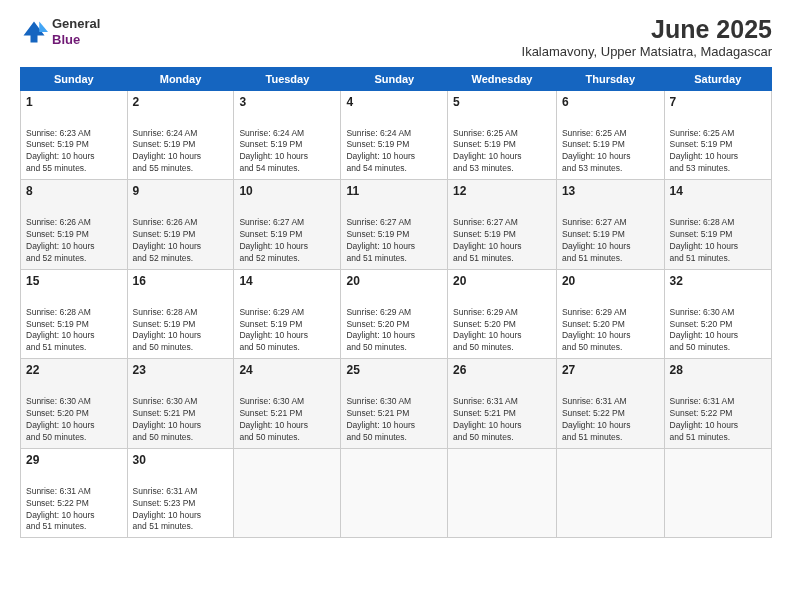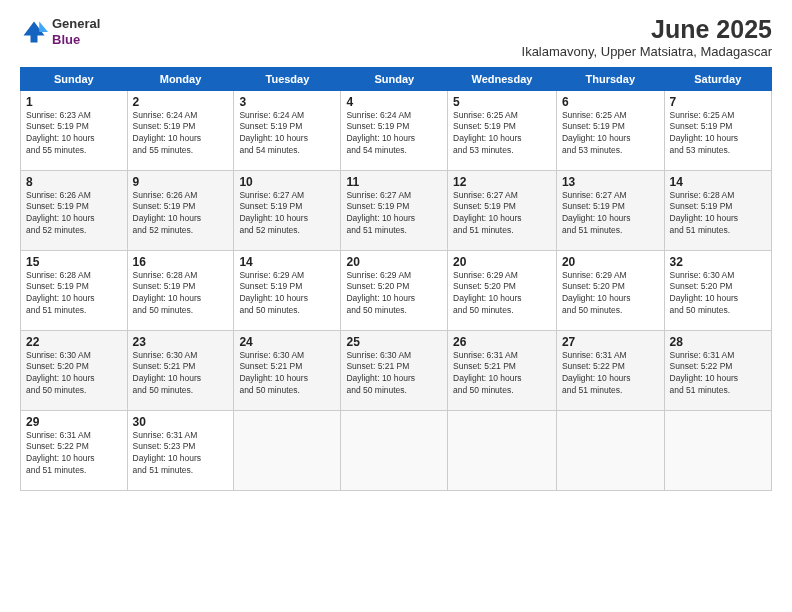--- a/index.html
+++ b/index.html
@@ -82,20 +82,21 @@
       font-size: 12px;
       font-weight: bold;
       color: #222;
       display: block;
       margin-bottom: 1px;
     }
     .day-info {
       font-size: 8.5px;
       color: #333;
       line-height: 1.4;
+      margin-top: 19px;
     }
     .empty {
       background: #f9f9f9 !important;
     }
   </style>
 </head>
 <body>
 
 <div class="page">
   <div class="header">

